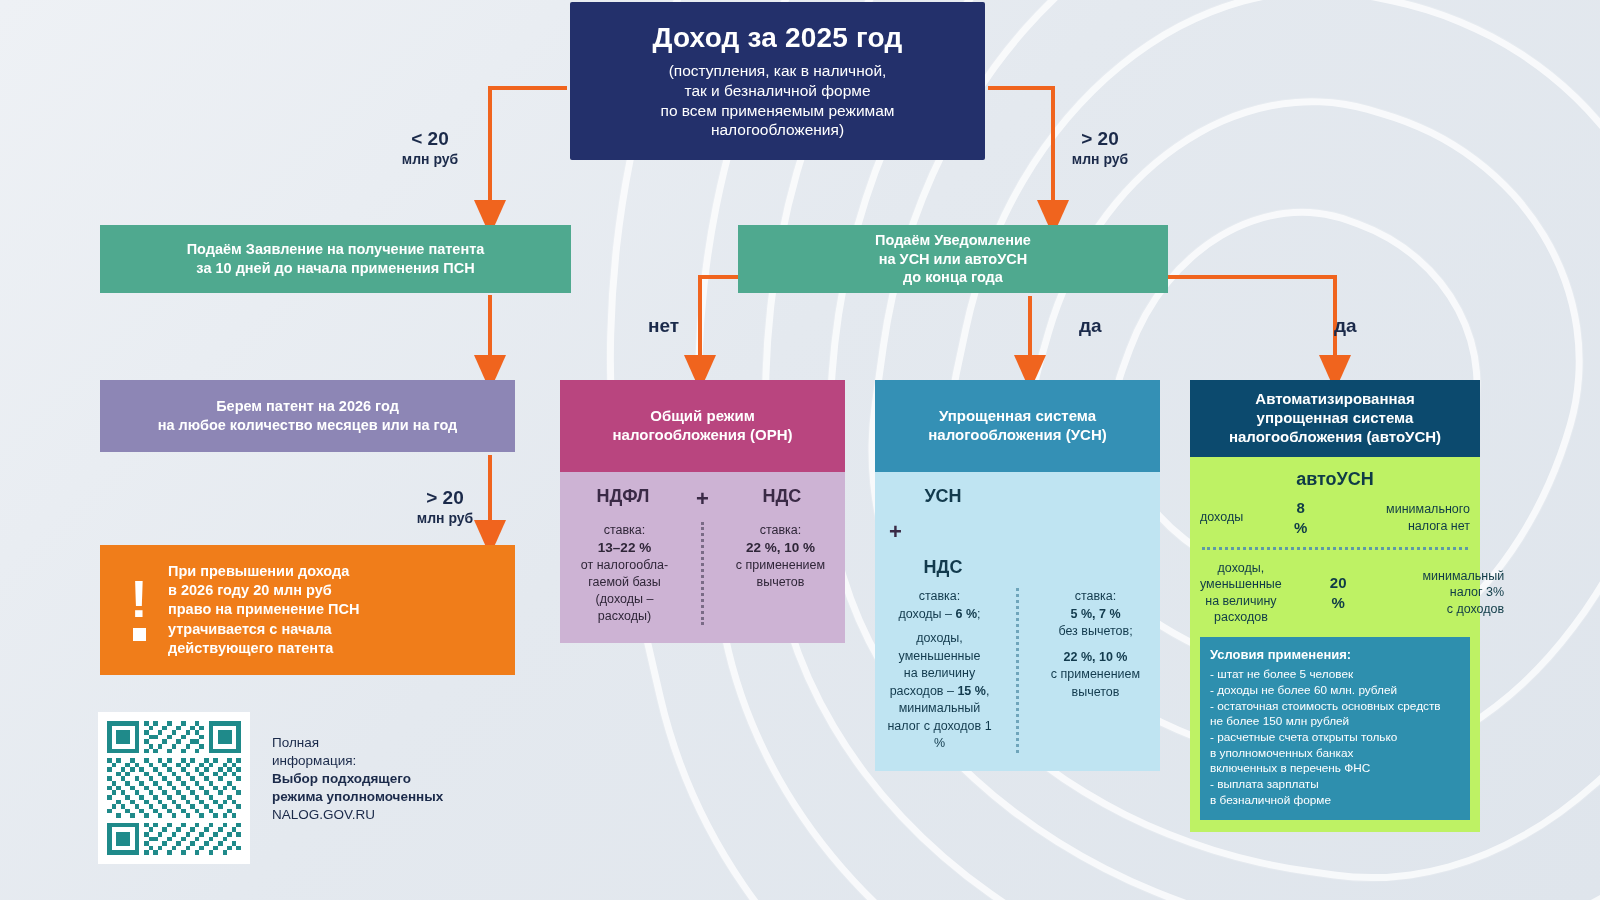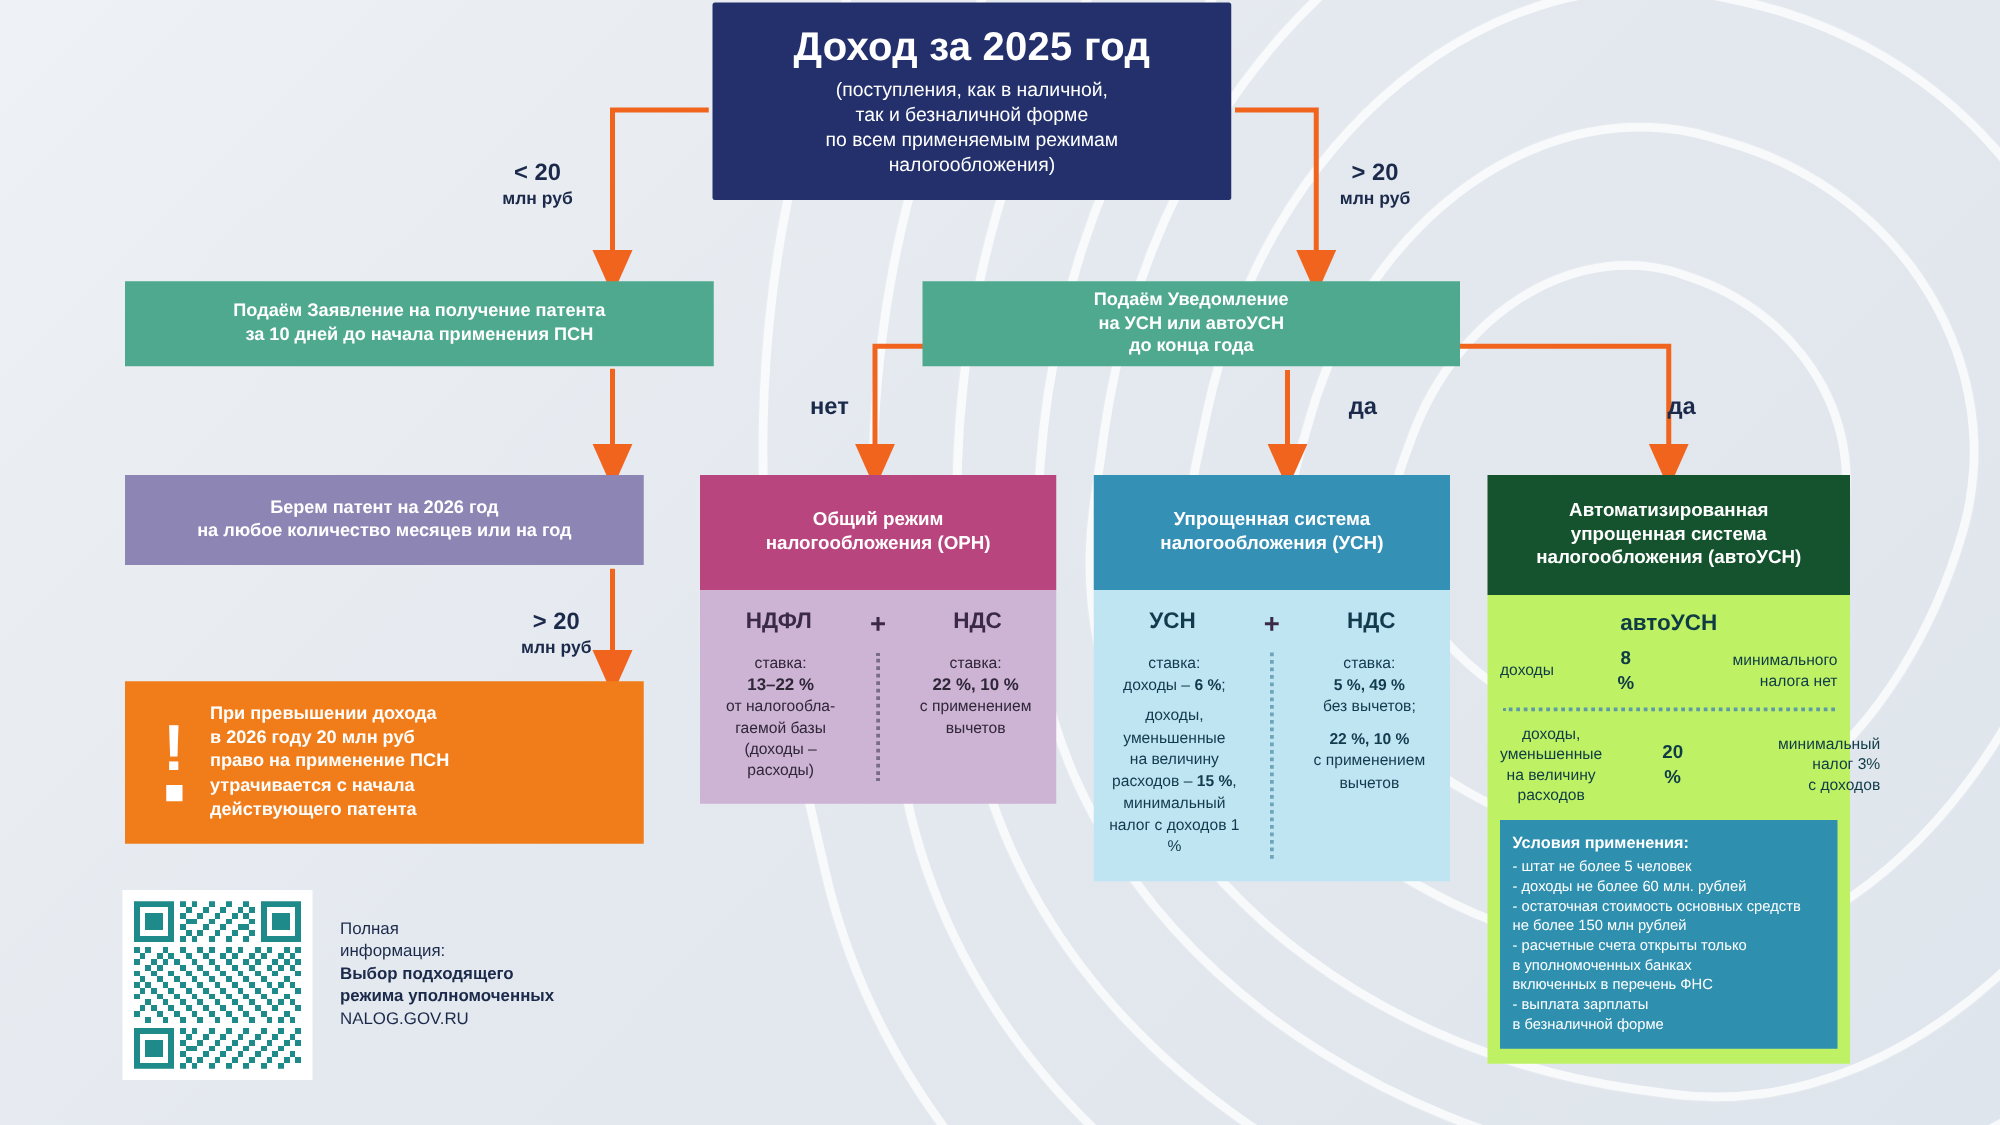--- a/index.html
+++ b/index.html
@@ -36,21 +36,21 @@
   .stage{position:absolute;inset:0;}
 
   
   .box{position:absolute;box-sizing:border-box;}
   .title-box{
     background:#23306b;color:#fff;border-radius:2px;
     left:570px;top:2px;width:415px;height:158px;
     display:flex;flex-direction:column;align-items:center;justify-content:center;
     text-align:center;padding:6px 14px;
   }
-  .title-box .t1{font-size:32px;font-weight:bold;letter-spacing:.2px;}
+  .title-box .t1{font-size:28px;font-weight:bold;letter-spacing:.2px;}
   .title-box .t2{font-size:15.5px;line-height:1.28;margin-top:7px;}
 
   .green-box{
     background:#4fa98f;color:#fff;text-align:center;
     display:flex;align-items:center;justify-content:center;
     font-size:14.5px;font-weight:bold;line-height:1.3;padding:6px 10px;
   }
   .g1{left:100px;top:225px;width:471px;height:68px;}
   .g2{left:738px;top:225px;width:430px;height:68px;}
 
@@ -98,21 +98,21 @@
   
   .usn{left:875px;top:380px;width:285px;}
   .usn .col-head{background:#3490b5;height:92px;}
   .usn .col-body{background:#bfe4f2;padding:14px 8px 18px;}
   .usn-title{font-size:18px;font-weight:bold;color:#123a4d;}
   .dotted-v2{width:0;border-left:3px dotted #6fa5bb;margin:0 8px;align-self:stretch;}
   .small2{font-size:12.5px;color:#123a4d;line-height:1.4;}
 
   
   .ausn{left:1190px;top:380px;width:290px;}
-  .ausn .col-head{background:#14532d;height:96px;}
+  .ausn .col-head{background:#0c4a6e;height:77px;}
   .ausn .col-body{background:#bef264;padding:12px 10px 12px;}
   .ausn-title{font-size:18px;font-weight:bold;color:#0f3b47;text-align:center;margin-bottom:8px;}
   .ausn-row{display:flex;align-items:center;font-size:12.5px;color:#0f3b47;line-height:1.3;gap:48px;}
   .ausn-row .lbl{flex:1;text-align:center;}
   .ausn-row .pct{font-size:15px;font-weight:bold;width:52px;text-align:center;}
   .ausn-row .rt{flex:1.05;text-align:right;margin-left:28px;}
   .dotted-h{border-top:3px dotted #5f9aa6;margin:10px 2px;}
   .cond{
     background:#2e8fae;color:#fff;margin-top:12px;padding:9px 10px 12px;
     font-size:11.8px;line-height:1.33;
@@ -242,40 +242,40 @@
 вычетов</div>
         </div>
       </div>
     </div>
   </div>
 
   <div class="col usn">
     <div class="col-head" style="white-space:pre-line">Упрощенная система
 налогообложения (УСН)</div>
     <div class="col-body">
-      <div class="orn-row" style="margin-bottom:10px;">
+      <div class="orn-row" style="margin-bottom:10px;flex-direction:column;">
         <div class="orn-col usn-title">УСН</div>
         <div class="plus">+</div>
         <div class="orn-col usn-title">НДС</div>
       </div>
       <div class="orn-row" style="align-items:stretch;">
         <div class="orn-col small2">
           <div>ставка:</div>
           <div><span>доходы – </span><b>6 %</b><span>;</span></div>
           <div style="margin-top:7px;"><span style="white-space:pre-line">доходы,
 уменьшенные
 на величину
 расходов – </span><b>15 %</b><span>,</span></div>
           <div style="white-space:pre-line">минимальный
 налог с доходов 1 %</div>
         </div>
         <div class="dotted-v2"></div>
         <div class="orn-col small2">
           <div>ставка:</div>
-          <div><b>5 %, 49 %</b></div>
+          <div><b>5 %, 7 %</b></div>
           <div>без вычетов;</div>
           <div style="margin-top:8px;"><b>22 %, 10 %</b></div>
           <div style="white-space:pre-line">с применением
 вычетов</div>
         </div>
       </div>
     </div>
   </div>
 
   <div class="col ausn">

